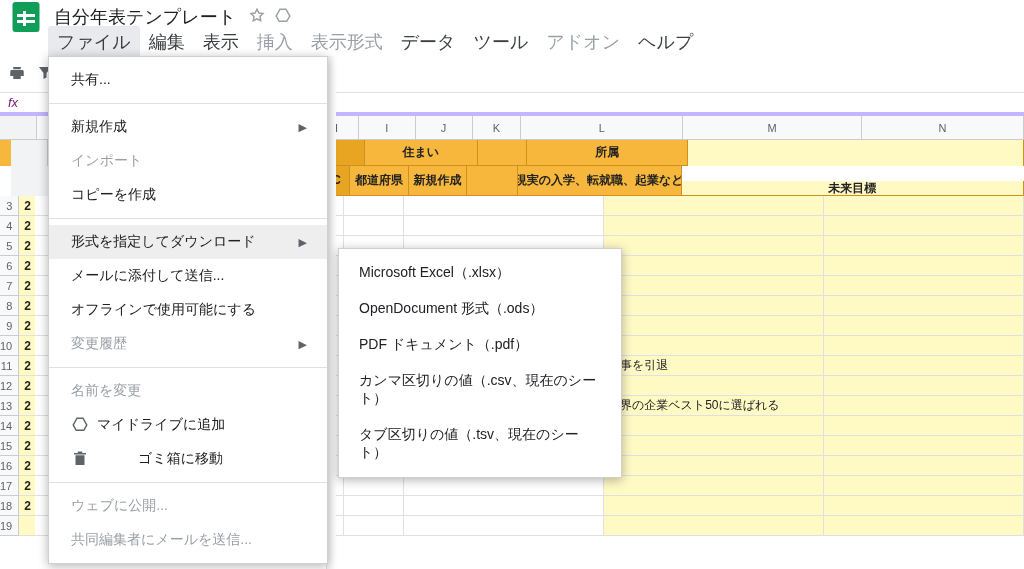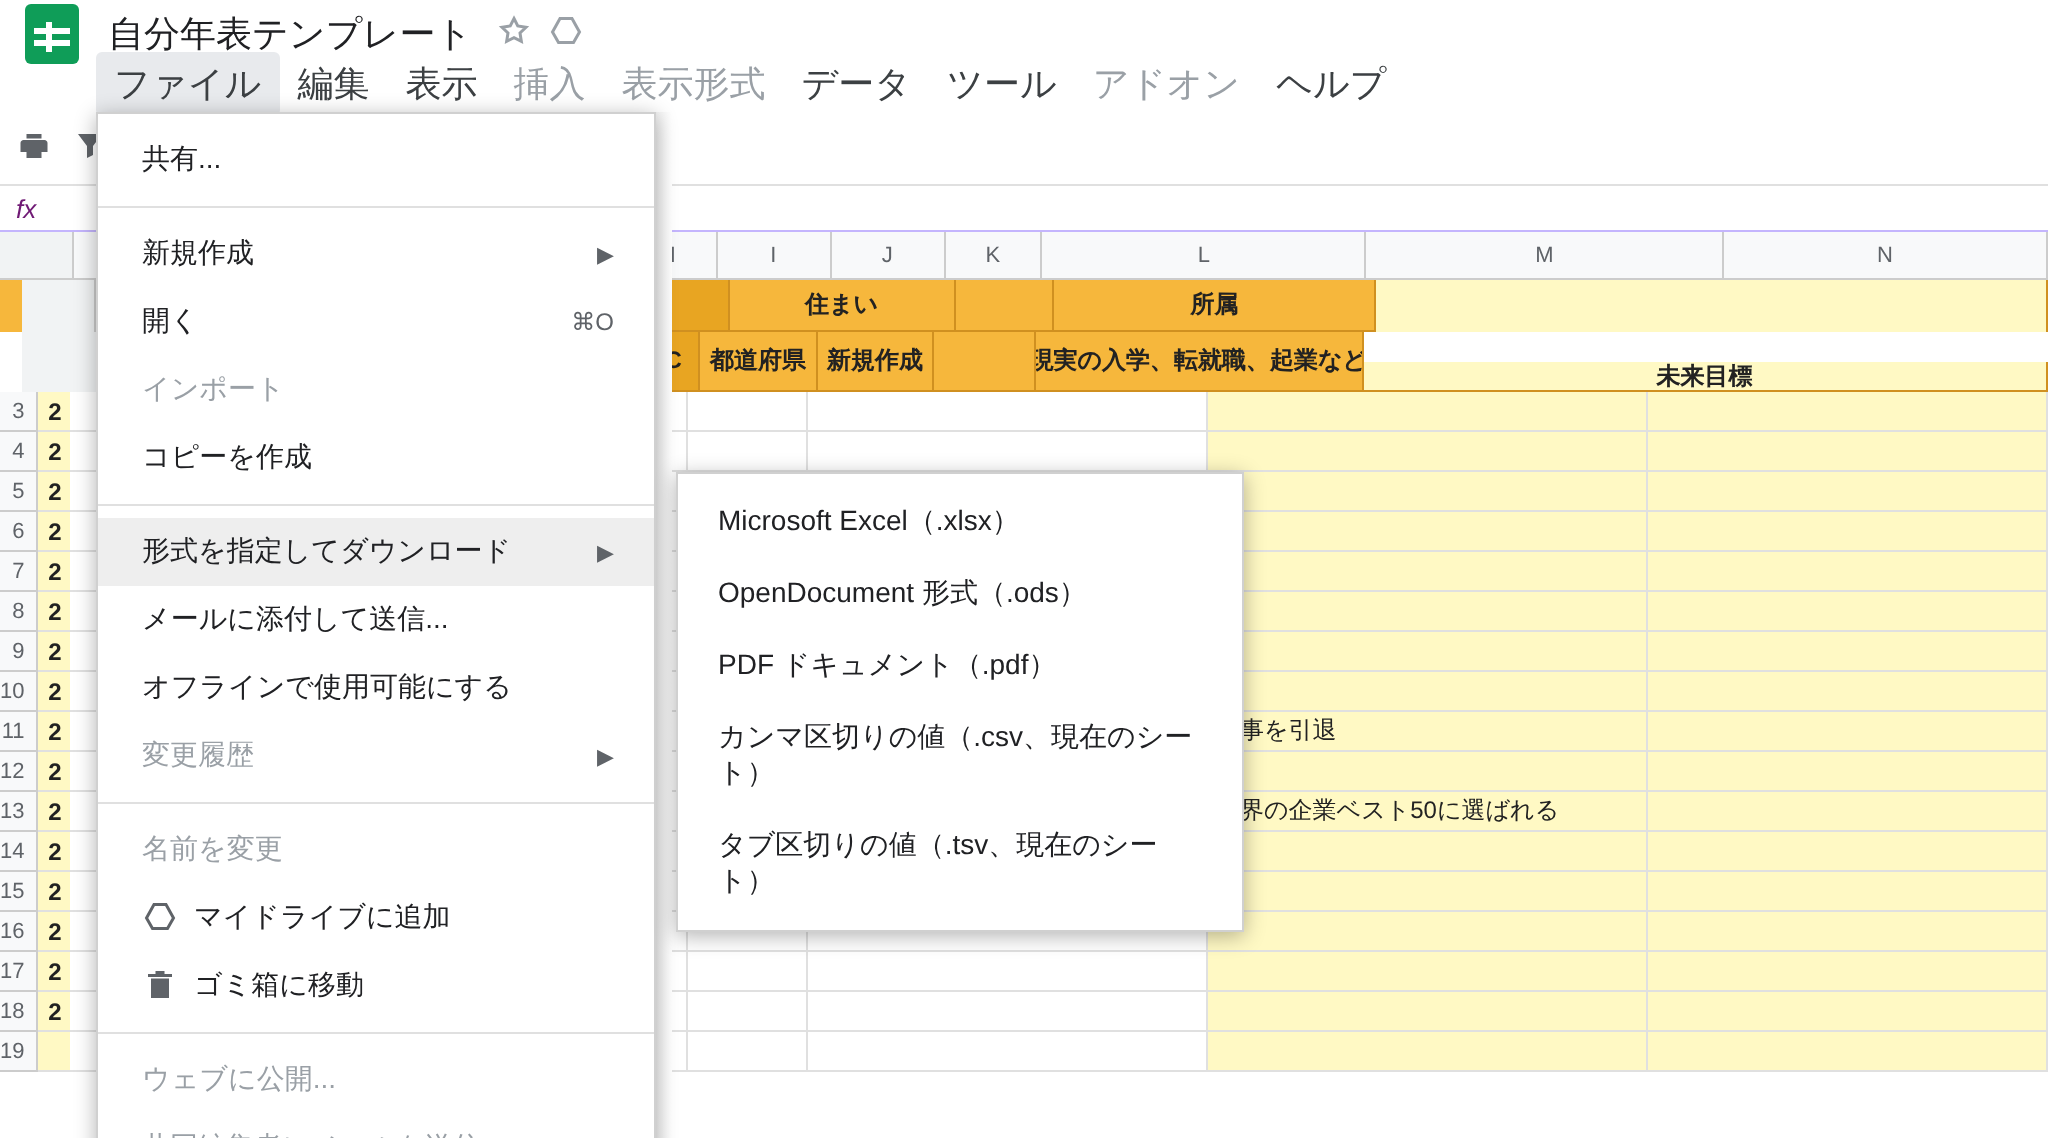--- a/index.html
+++ b/index.html
@@ -61,21 +61,21 @@
     color:#5f6368;
   }
   .toolbar svg { width:18px; height:18px; }
 
   
   .fxbar {
     display:flex;
     align-items:center;
     height: 24px;
     border-top:1px solid #e0e0e0;
-    border-bottom:1px solid #c4b5fd;
+    border-bottom:4px solid #c4b5fd;
     padding-left:8px;
     color:#701a75;
     font-style: italic;
   }
 
   
   .sheet {
     position: relative;
   }
   .col-headers {
@@ -146,21 +146,21 @@
   .dropdown .dd-item.disabled { color:#9aa0a6; cursor:default; }
   .dropdown .dd-item.hover { background:#eee; }
   .dropdown .dd-sep { height:1px; background:#e0e0e0; margin:6px 0; }
   .dd-icon { width:18px; margin-right:8px; color:#5f6368; display:inline-flex;}
   .dd-right { font-size:12px; color:#5f6368; }
   .dd-arrow { font-size:11px; color:#5f6368; }
 
   
   .submenu {
     position:absolute;
-    left:338px; top:236px;
+    left:338px; top:248px;
     width:284px;
     background:#fff;
     box-shadow:0 2px 10px rgba(0,0,0,.3);
     border:1px solid #d0d0d0;
     padding:6px 0;
     z-index:11;
   }
   .submenu .sm-item {
     padding:9px 20px;
     font-size:14px; color:#202124; cursor:pointer;
@@ -482,24 +482,20 @@
 
 <div class="dropdown">
   <div class="dd-item">
       <span>共有...</span>
     </div>
   <div class="dd-sep"></div>
   <div class="dd-item">
       <span>新規作成</span>
       <span class="dd-arrow">▶</span>
     </div>
-  <div class="dd-item">
-      <span>開く</span>
-      <span class="dd-right">⌘O</span>
-    </div>
   <div class="dd-item disabled">
       <span>インポート</span>
     </div>
   <div class="dd-item">
       <span>コピーを作成</span>
     </div>
   <div class="dd-sep"></div>
   <div class="dd-item hover">
       <span>形式を指定してダウンロード</span>
       <span class="dd-arrow">▶</span>
@@ -522,21 +518,21 @@
       <span style="display:flex;align-items:center;">
         <span class="dd-icon">
           <svg viewBox="0 0 24 24" fill="#5f6368">
             <path d="M8 3h8l5 9-4 7H7l-4-7z" fill="none" stroke="#5f6368" stroke-width="2"></path>
           </svg>
         </span>
         <span>マイドライブに追加</span>
       </span>
     </div>
   <div class="dd-item">
-      <span style="display:flex;align-items:flex-end;">
+      <span style="display:flex;align-items:flex-end;gap:41px;">
         <span class="dd-icon">
           <svg viewBox="0 0 24 24" fill="#5f6368">
             <path d="M6 7h12v13H6zM4 4h16v2H4zM9 2h6v2H9z"></path>
           </svg>
         </span>
         <span>ゴミ箱に移動</span>
       </span>
     </div>
   <div class="dd-sep"></div>
   <div class="dd-item disabled">

